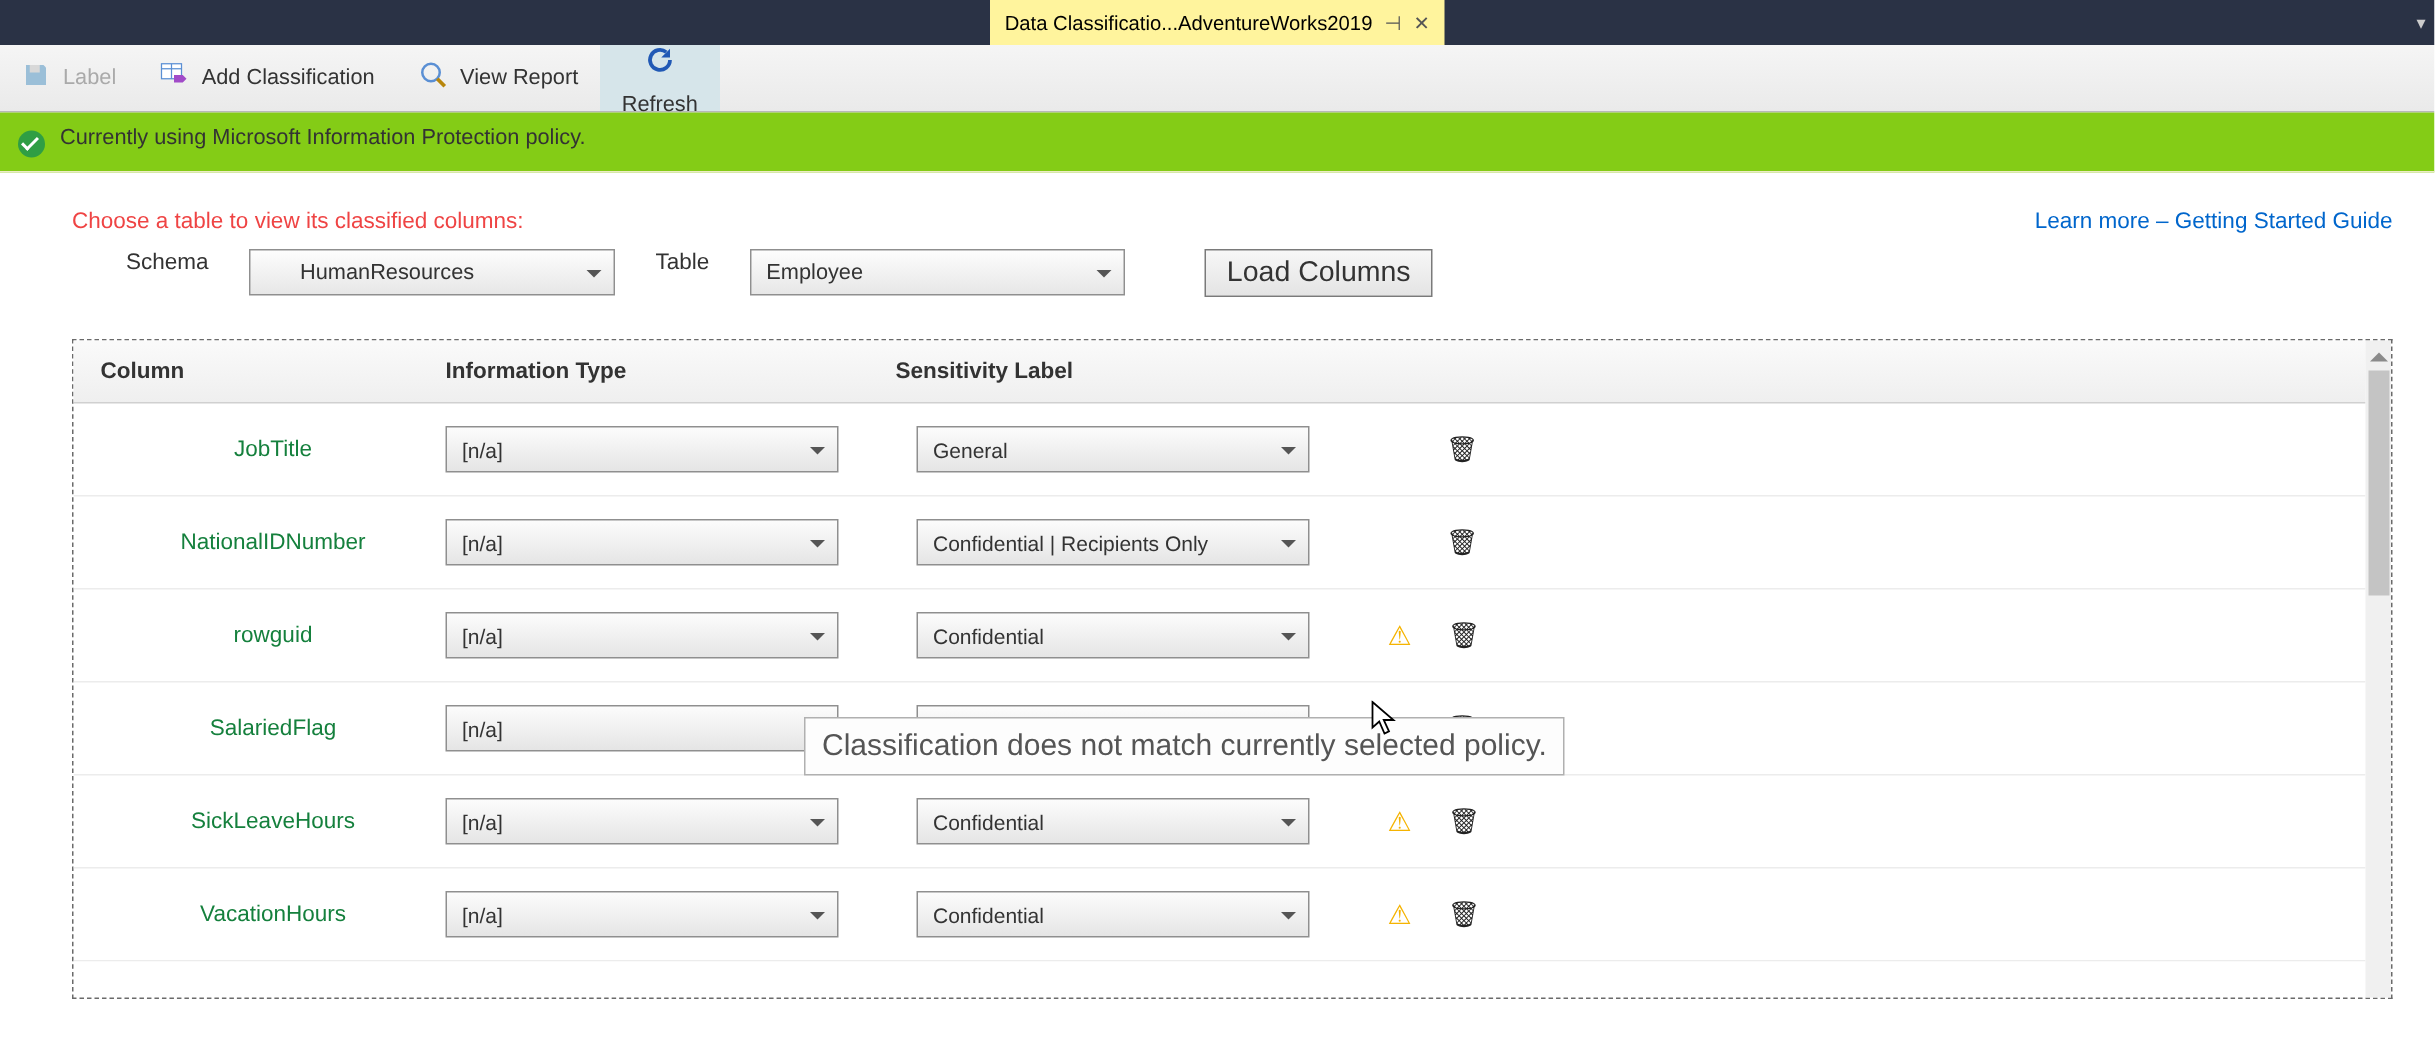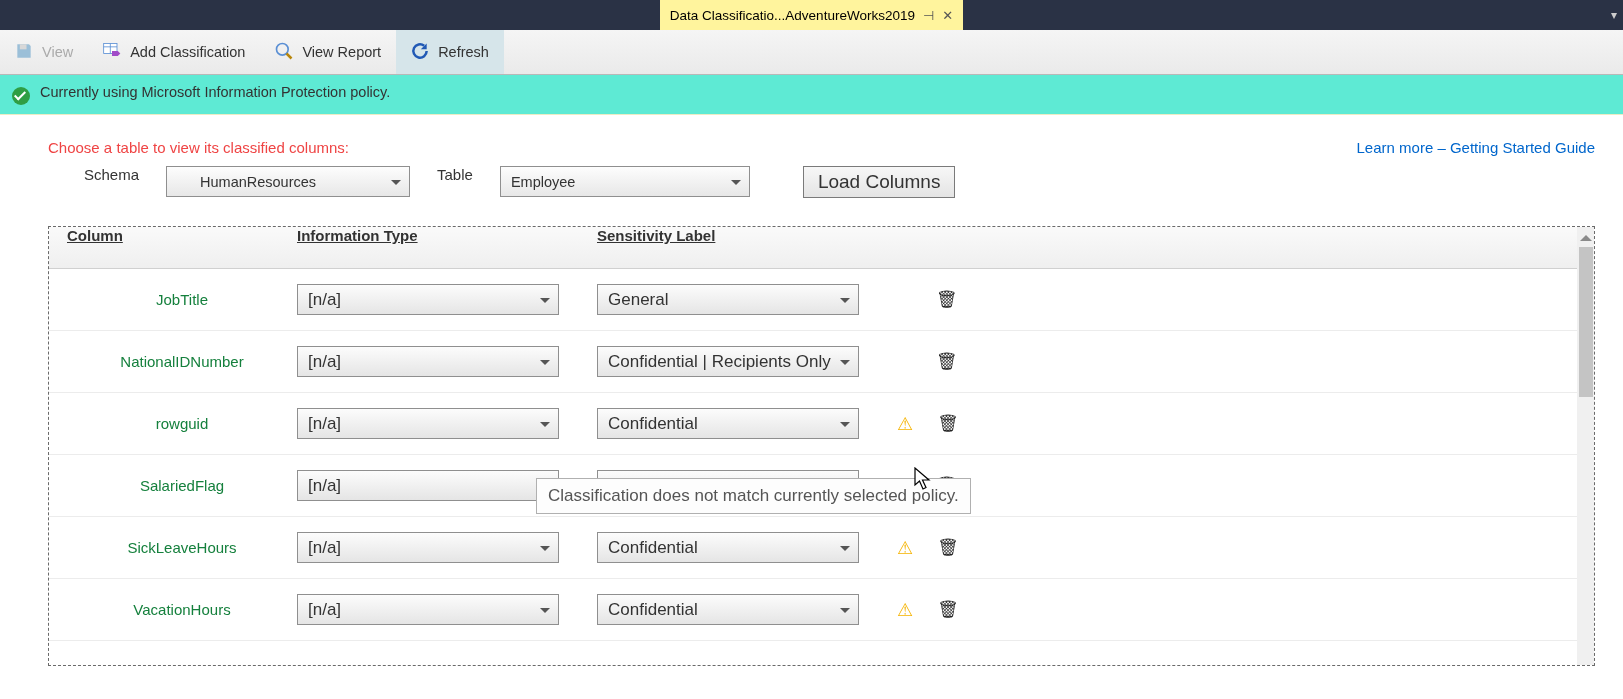--- a/index.html
+++ b/index.html
@@ -4,53 +4,53 @@
 <style>
   * { box-sizing: border-box; margin: 0; padding: 0; font-family: "Segoe UI", Tahoma, sans-serif; }
   body { background: #fff; width: 1623px; height: 699px; overflow: hidden; }
   .title-bar { background: #2a3245; height: 30px; display: flex; align-items: stretch; position: relative; justify-content: center; }
   .tab { background: #fff49d; padding: 4px 10px 4px 10px; display: flex; align-items: center; height: 30px; gap: 8px; font-size: 13.5px; color: #000; }
   .tab .pin, .tab .close { font-size: 13px; color: #555; cursor: pointer; }
   .dropdown-caret { position: absolute; right: 6px; top: 8px; color: #ccc; font-size: 12px; }
   .toolbar { background: linear-gradient(#f5f5f5,#eaeaea); border-bottom: 1px solid #b8b8b8; height: 45px; display: flex; align-items: stretch; }
   .tbtn { display: flex; align-items: center; gap: 8px; padding: 0 14px; font-size: 14.5px; color: #333; border-right: 1px solid transparent; cursor: pointer; }
   .tbtn.disabled { color: #aaa; }
-  .tbtn.active { background: #d6e5ea; }
-  .info-banner { background: #5eead4; border-bottom:1px solid #ececc5; padding: 9px 12px; display:flex; gap:10px; align-items:flex-start; color:#333; font-size:14.5px; }
+  .tbtn.active { background: #d6e5ea; flex-direction: column; }
+  .info-banner { background: #84cc16; border-bottom:1px solid #ececc5; padding: 9px 12px; display:flex; gap:10px; align-items:flex-start; color:#333; font-size:14.5px; }
   .info-banner .check { width:18px; height:18px; background:#2f9e44; border-radius:50%; position:relative; margin-top:3px; flex-shrink:0; }
   .info-banner .check::after { content:""; position:absolute; left:5px; top:2px; width:4px; height:9px; border:solid white; border-width:0 2px 2px 0; transform:rotate(45deg); }
   .content { padding: 24px 28px 0 48px; position:relative; }
   .top-row { display:flex; justify-content:space-between; align-items:flex-start; }
   .prompt { font-size:15px; color:#ef4444; margin-bottom:10px; }
   .link { color:#0066cc; font-size:15px; text-decoration:none; cursor:pointer; }
   .selector-row { display:flex; align-items:flex-start; gap:27px; margin-left:36px; }
   .sel-label { font-size:15px; color:#333; }
   .combo { background:linear-gradient(#fdfdfd,#e7e7e7); border:1px solid #8f8f8f; height:31px; display:flex; align-items:center; padding:0 26px 0 10px; font-size:14.5px; color:#333; position:relative; cursor:pointer; }
   .combo::after { content:""; position:absolute; right:8px; top:50%; transform:translateY(-50%); border:5px solid transparent; border-top-color:#555; margin-top:3px; }
   .combo.schema { width:244px;padding-left:33px; }
   .combo.table { width:250px; }
   .load-btn { border:1px solid #7a7a7a; background:linear-gradient(#f7f7f7,#e4e4e4); height:32px; padding:4px 14px; font-size:19px; color:#333; cursor:pointer; margin-left:26px; }
   .grid-wrap { margin-top:28px; border:1.5px dashed #6a6a6a; position:relative; height:440px; display:flex; }
-  .grid-head { display:flex; border-bottom:1px solid #d0d0d0; background:linear-gradient(#fafafa,#efefef); height:42px; align-items:flex-start; padding-left:18px; font-weight:600; font-size:15px; color:#333;text-decoration:underline; }
+  .grid-head { display:flex; border-bottom:1px solid #d0d0d0; background:linear-gradient(#fafafa,#efefef); height:42px; align-items:center; padding-left:18px; font-weight:600; font-size:15px; color:#333; }
   .col-column { width:230px; }
   .col-info { width:300px; }
   .col-sens { width:310px; }
   .grid-body { flex:1; overflow:hidden; }
   .grid-inner { width:100%; }
   .grid-row { display:flex; align-items:center; height:62px; padding-left:18px; border-bottom:1px solid #ececec; position:relative; }
   .col-name { width:230px; font-size:15px; color:#15803d;text-align:center; }
-  .cell-combo { background:linear-gradient(#fcfcfc,#e5e5e5); border:1px solid #8f8f8f; height:31px; width:262px; display:flex; align-items:center; padding:0 26px 0 10px; font-size:17px; color:#333; position:relative; cursor:pointer; margin-right:38px; }
+  .cell-combo { background:linear-gradient(#fcfcfc,#e5e5e5); border:1px solid #8f8f8f; height:31px; width:262px; display:flex; align-items:center; padding:0 26px 0 10px; font-size:14px; color:#333; position:relative; cursor:pointer; margin-right:52px; }
   .cell-combo::after { content:""; position:absolute; right:8px; top:50%; transform:translateY(-50%); border:5px solid transparent; border-top-color:#555; margin-top:3px; }
   .warn-icon { color:#f5b301; font-size:18px; margin-right:24px; cursor:pointer; }
   .trash-icon { color:#222; font-size:17px; cursor:pointer; }
   .spacer-warn { width:39px; }
   .scroll-track { width:17px; background:#f0f0f0; display:flex; flex-direction:column; align-items:center; padding-top:2px; }
   .scroll-up { width:0; height:0; border:6px solid transparent; border-bottom-color:#8a8a8a; margin-bottom:6px; }
   .scroll-thumb { width:14px; height:150px; background:#c4c4c4; }
-  .tooltip { position:absolute; left:487px; top:251px; background:#fdfdfd; border:1px solid #b0b0b0; padding:7px 11px; font-size:17px; color:#555; white-space:nowrap; z-index:20; }
+  .tooltip { position:absolute; left:487px; top:251px; background:#fdfdfd; border:1px solid #b0b0b0; padding:7px 11px; font-size:20px; color:#555; white-space:nowrap; z-index:20; }
   .cursor-ptr { position:absolute; left:914px; top:467px; z-index:30; pointer-events:none; }
 </style>
 </head>
 <body>
 
 <div class="title-bar">
   <div class="tab">
     <span>Data Classificatio...AdventureWorks2019</span>
     <span class="pin">⊣</span>
     <span class="close">✕</span>
@@ -59,21 +59,21 @@
 </div>
 
 <div class="toolbar">
   <div class="tbtn disabled">
     <span>
       <svg viewBox="0 0 24 24" width="20" height="20">
           <path fill="#9bbfd8" d="M4 4h14l2 2v14H4z"></path>
           <path fill="#d8d8d8" d="M7 4h8v6H7z"></path>
         </svg>
     </span>
-    <span>View</span>
+    <span>Label</span>
   </div>
   <div class="tbtn">
     <span>
       <svg viewBox="0 0 24 24" width="20" height="20">
           <rect x="2" y="3" width="16" height="12" fill="#fff" stroke="#5a8fd4"></rect>
           <line x1="2" y1="7" x2="18" y2="7" stroke="#5a8fd4"></line>
           <line x1="10" y1="3" x2="10" y2="15" stroke="#5a8fd4"></line>
           <path fill="#a14bc8" d="M12 12l7 0 3 3-3 3-7 0z"></path>
         </svg>
     </span>

